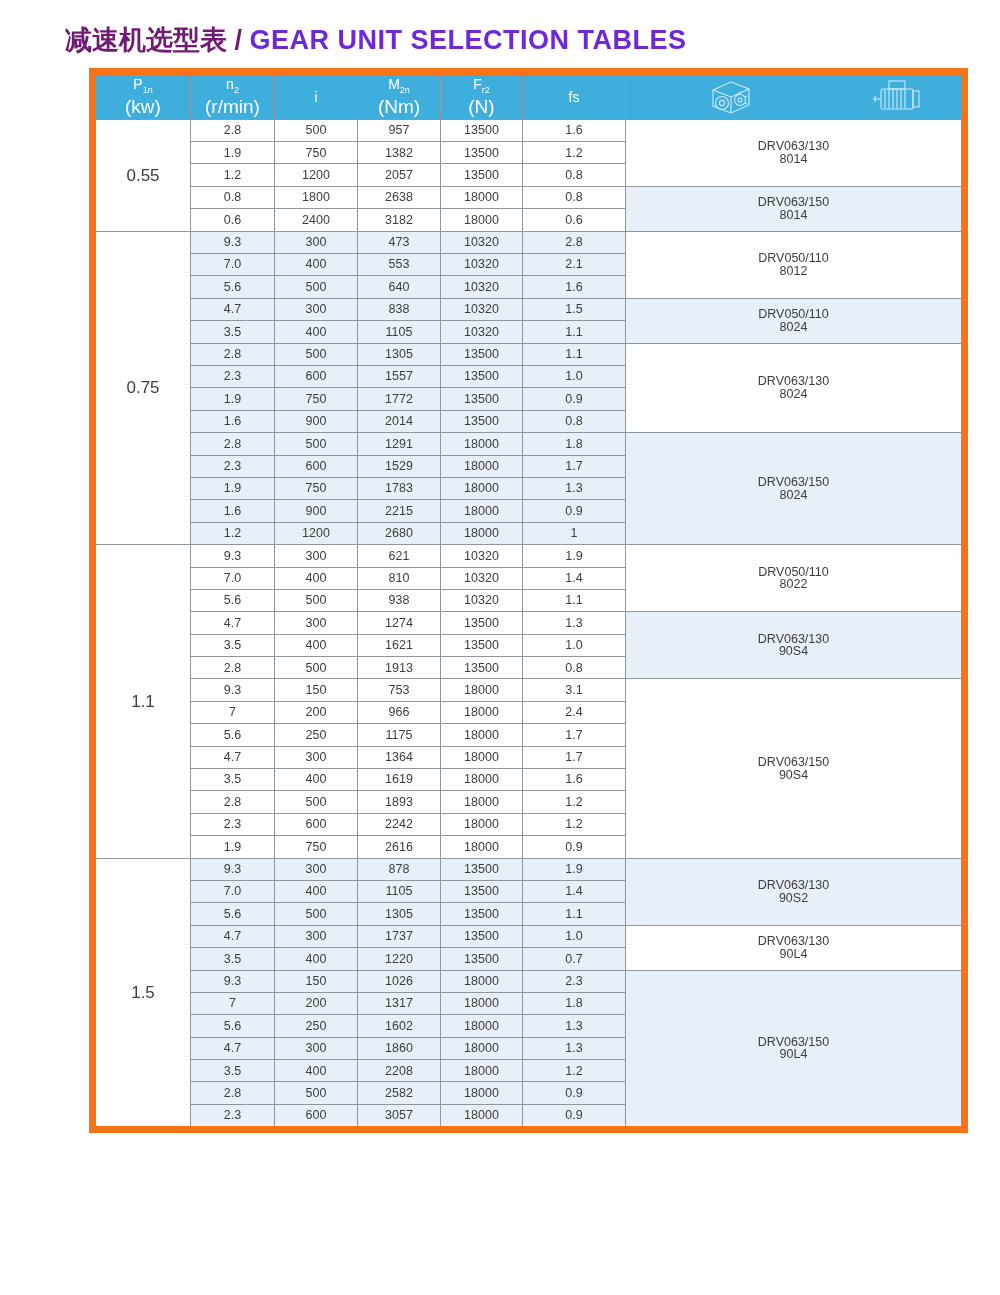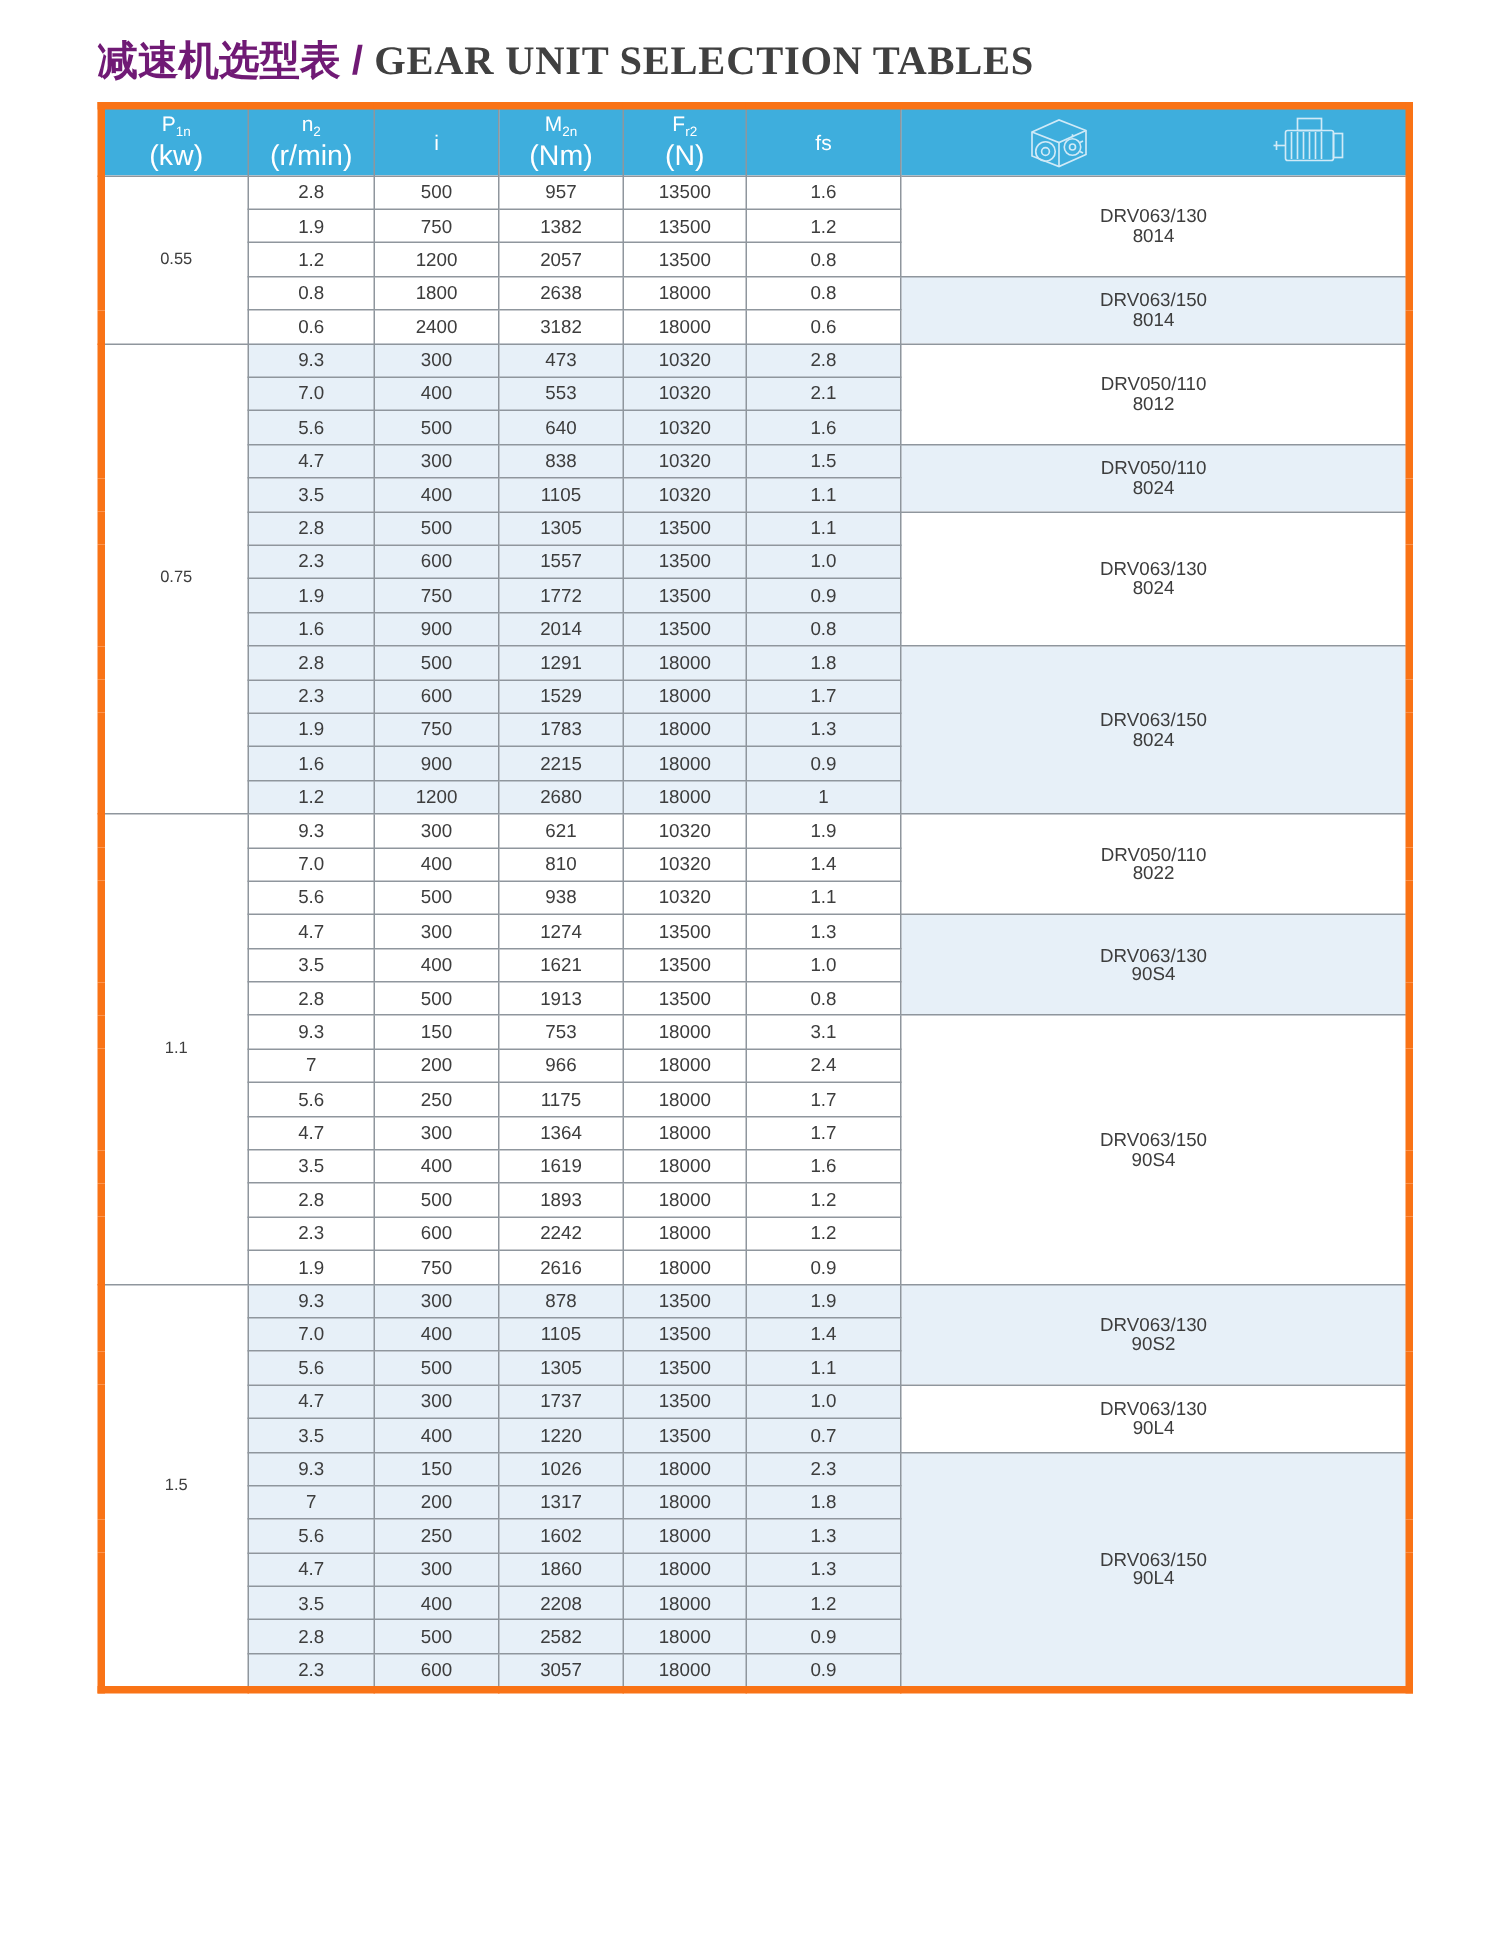--- a/index.html
+++ b/index.html
@@ -5,45 +5,46 @@
   html,body { margin:0; padding:0; }
   body {
     width:1000px; height:1295px; background:#ffffff;
     font-family:"Liberation Sans", sans-serif;
     -webkit-font-smoothing:antialiased;
   }
   .page { padding:26px 63px 0 65px; }
 
   h1.title { margin:0 0 12px 0; font-size:27px; line-height:1.1; font-weight:bold; white-space:nowrap; }
   .t-zh { color:#701a75; }
-  .t-en { color:#404040; letter-spacing:0.5px;font-family:Liberation Serif, serif; }
+  .t-en { color:#6d28d9; letter-spacing:0.5px; }
 
   h2.subtitle { margin:0 0 14px 0; font-size:16px; color:#1d3156; font-weight:bold; }
 
   table.sel {
     border-collapse:collapse; table-layout:fixed; width:872px;
-    border:5px solid #f97316;
+    border:7px solid #f97316;
+    margin-left:24px;
   }
   .sel th, .sel td { border:1px solid #8f969d; padding:0; }
 
   thead th {
     background:#3eaedd; color:#ffffff; font-weight:normal;
     height:44px; font-size:14px; text-align:center; vertical-align:middle;
   }
   thead th .hm { font-size:14px; }
   thead th sub { font-size:9px; }
   thead th .hu { display:block; font-size:19px; margin-top:1px; }
 
   tbody td {
     height:21.4px; text-align:center; vertical-align:middle;
     font-size:12.5px; color:#3d3d3d; line-height:1;
   }
   td.white { background:#ffffff; }
   td.tint  { background:#e7f0f8; }
-  td.pcell { background:#ffffff; font-size:11px; }
+  td.pcell { background:#ffffff; font-size:17px; }
 
   td.block { padding:0; }
   .block-inner { display:flex; width:100%; align-items:center;flex-direction:column; }
   .bm { width:62.5%; text-align:center; }
   .bc { width:37.5%; text-align:center; }
 
   th.icons-cell { padding:0; }
   .icons-inner { display:flex; width:100%; align-items:center; }
   .icons-inner .bm, .icons-inner .bc { display:flex; justify-content:center; align-items:center; }
   .lineart { stroke:#d9eef9; fill:none; stroke-width:1.1; opacity:0.95; }

